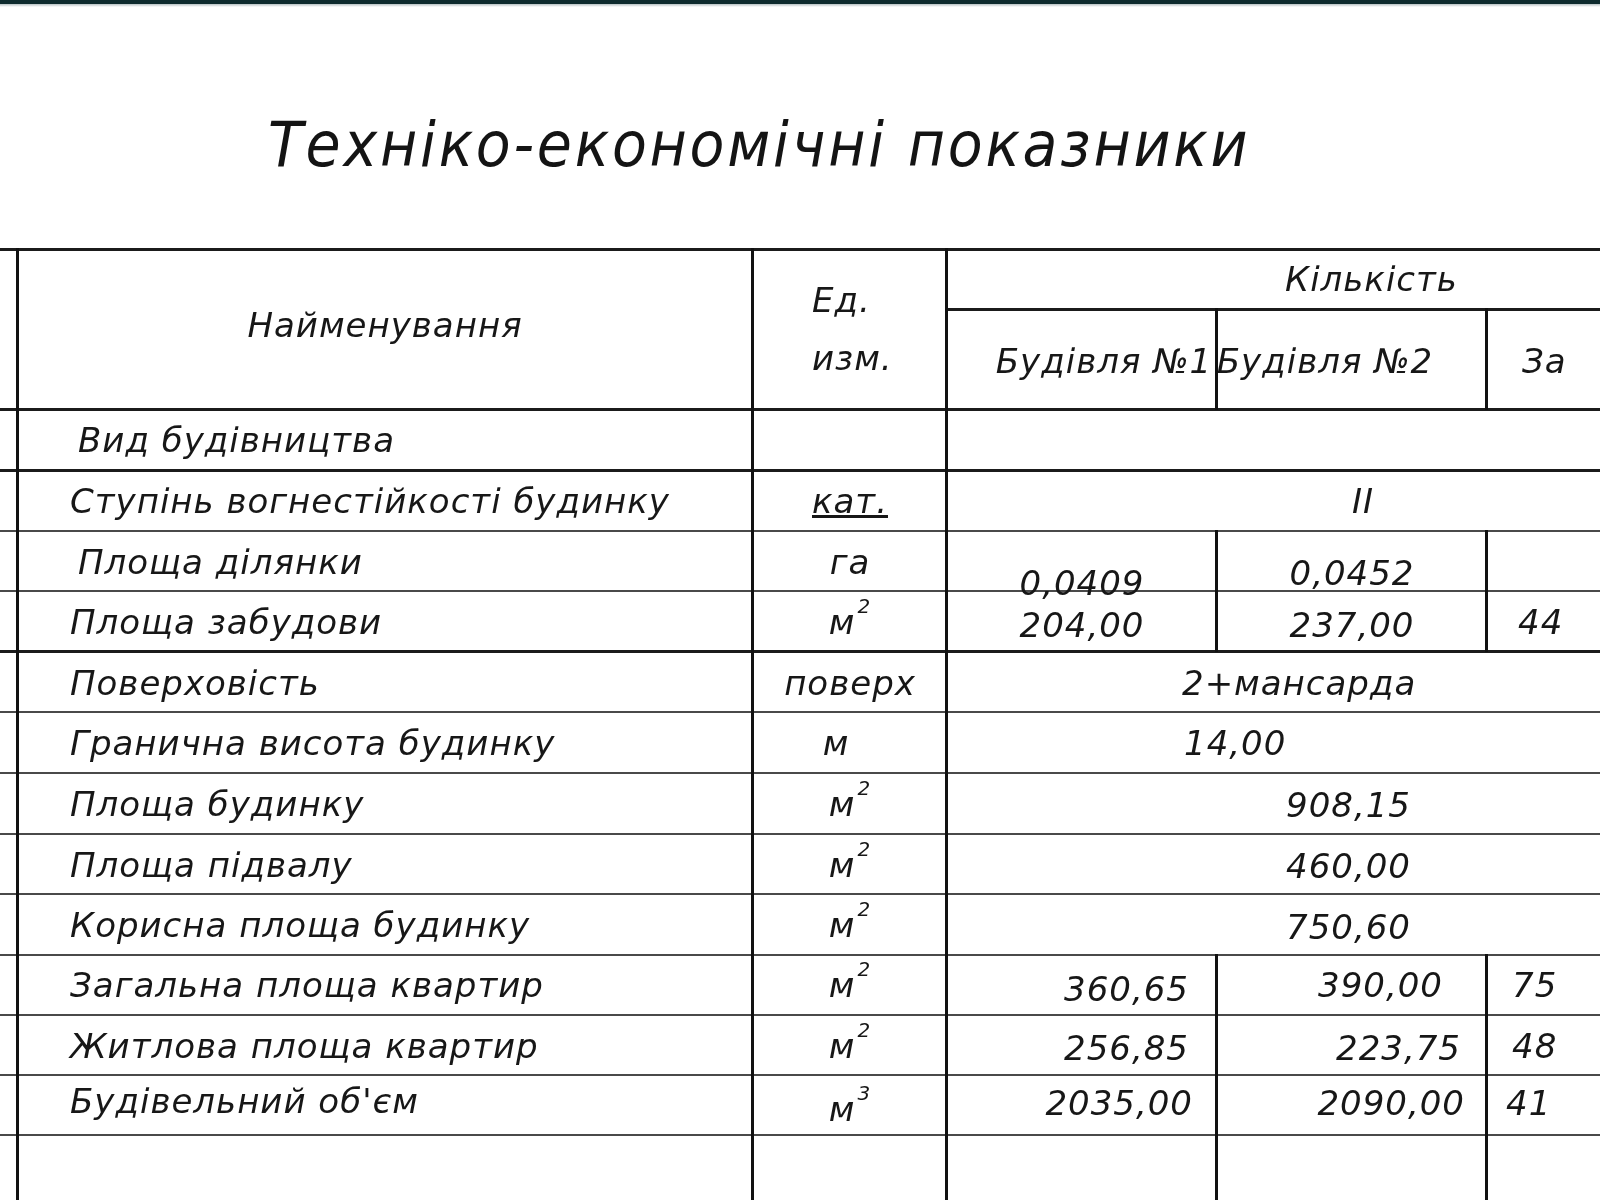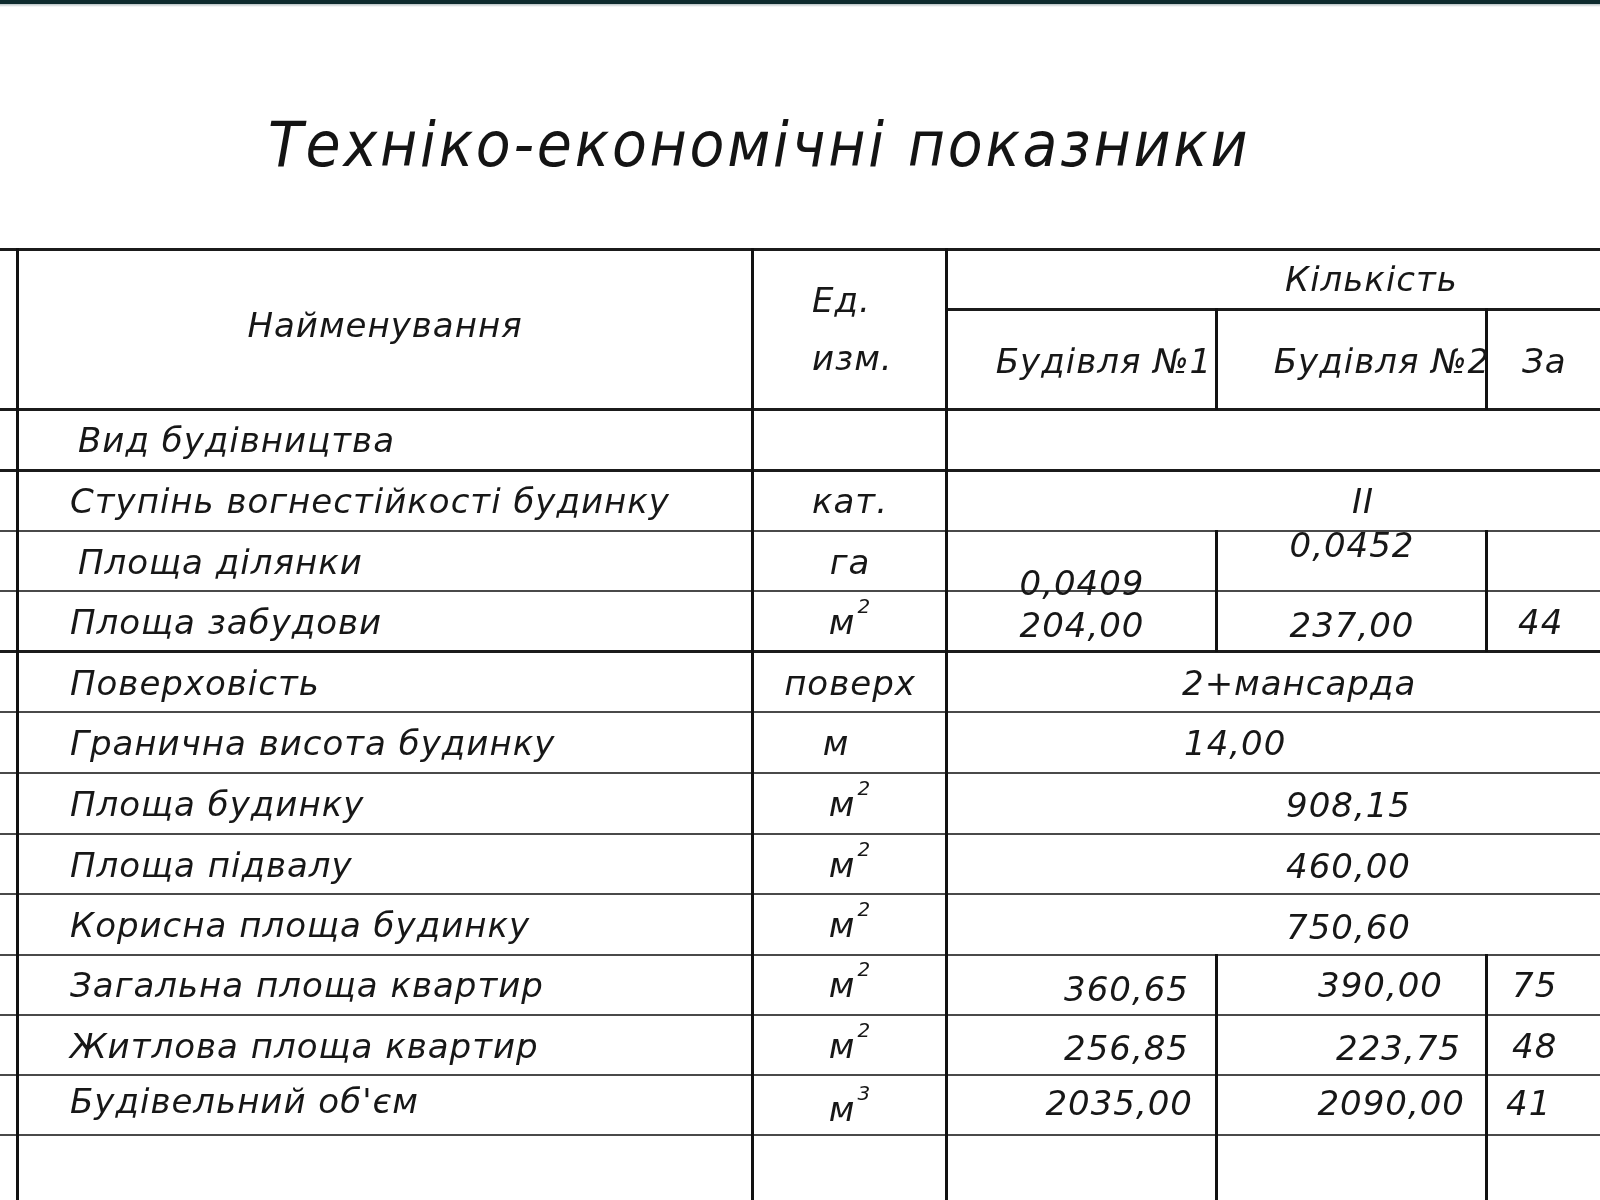--- a/index.html
+++ b/index.html
@@ -79,51 +79,51 @@
     </div>
   <div class="cell" style="left:812px;top:328px;width:120px;height:60px;">
       <span>изм.</span>
     </div>
   <div class="cell" style="left:1285px;top:250px;width:300px;height:58px;">
       <span>Кількість</span>
     </div>
   <div class="cell center" style="left:948px;top:312px;width:268px;height:98px;padding-left:44px;">
       <span>Будівля №1</span>
     </div>
-  <div class="cell center" style="left:1248px;top:312px;width:268px;height:98px;">
+  <div class="cell center" style="left:1191px;top:312px;width:268px;height:98px;">
       <span>Будівля №2</span>
     </div>
   <div class="cell" style="left:1522px;top:312px;width:100px;height:98px;">
       <span>За</span>
     </div>
 
   <div class="cell" style="left:70px;top:472px;height:58px;">
       <span>Ступінь вогнестійкості будинку</span>
     </div>
 
   <div class="cell" style="left:78px;top:411px;height:58px;">
       <span>Вид будівництва</span>
     </div>
-  <div class="cell center" style="left:754px;top:472px;width:192px;height:58px;">
+  <div class="cell center" style="left:754px;top:472px;width:192px;height:58px;text-decoration:underline;">
       <span>кат.</span>
     </div>
   <div class="cell" style="left:1352px;top:472px;height:58px;">
       <span>II</span>
     </div>
 
   <div class="cell" style="left:78px;top:533px;height:58px;">
       <span>Площа ділянки</span>
     </div>
   <div class="cell center" style="left:754px;top:533px;width:192px;height:58px;">
       <span>га</span>
     </div>
   <div class="cell center" style="left:948px;top:554px;width:268px;height:58px;">
       <span>0,0409</span>
     </div>
-  <div class="cell center" style="left:1218px;top:521px;width:268px;height:48px;align-items:center;">
+  <div class="cell center" style="left:1218px;top:549px;width:268px;height:48px;align-items:center;">
       <span>0,0452</span>
     </div>
 
   <div class="cell" style="left:70px;top:593px;height:58px;">
       <span>Площа забудови</span>
     </div>
   <div class="cell center" style="left:754px;top:593px;width:192px;height:58px;">
       <span>м</span>
       <span class="sup">2</span>
     </div>

